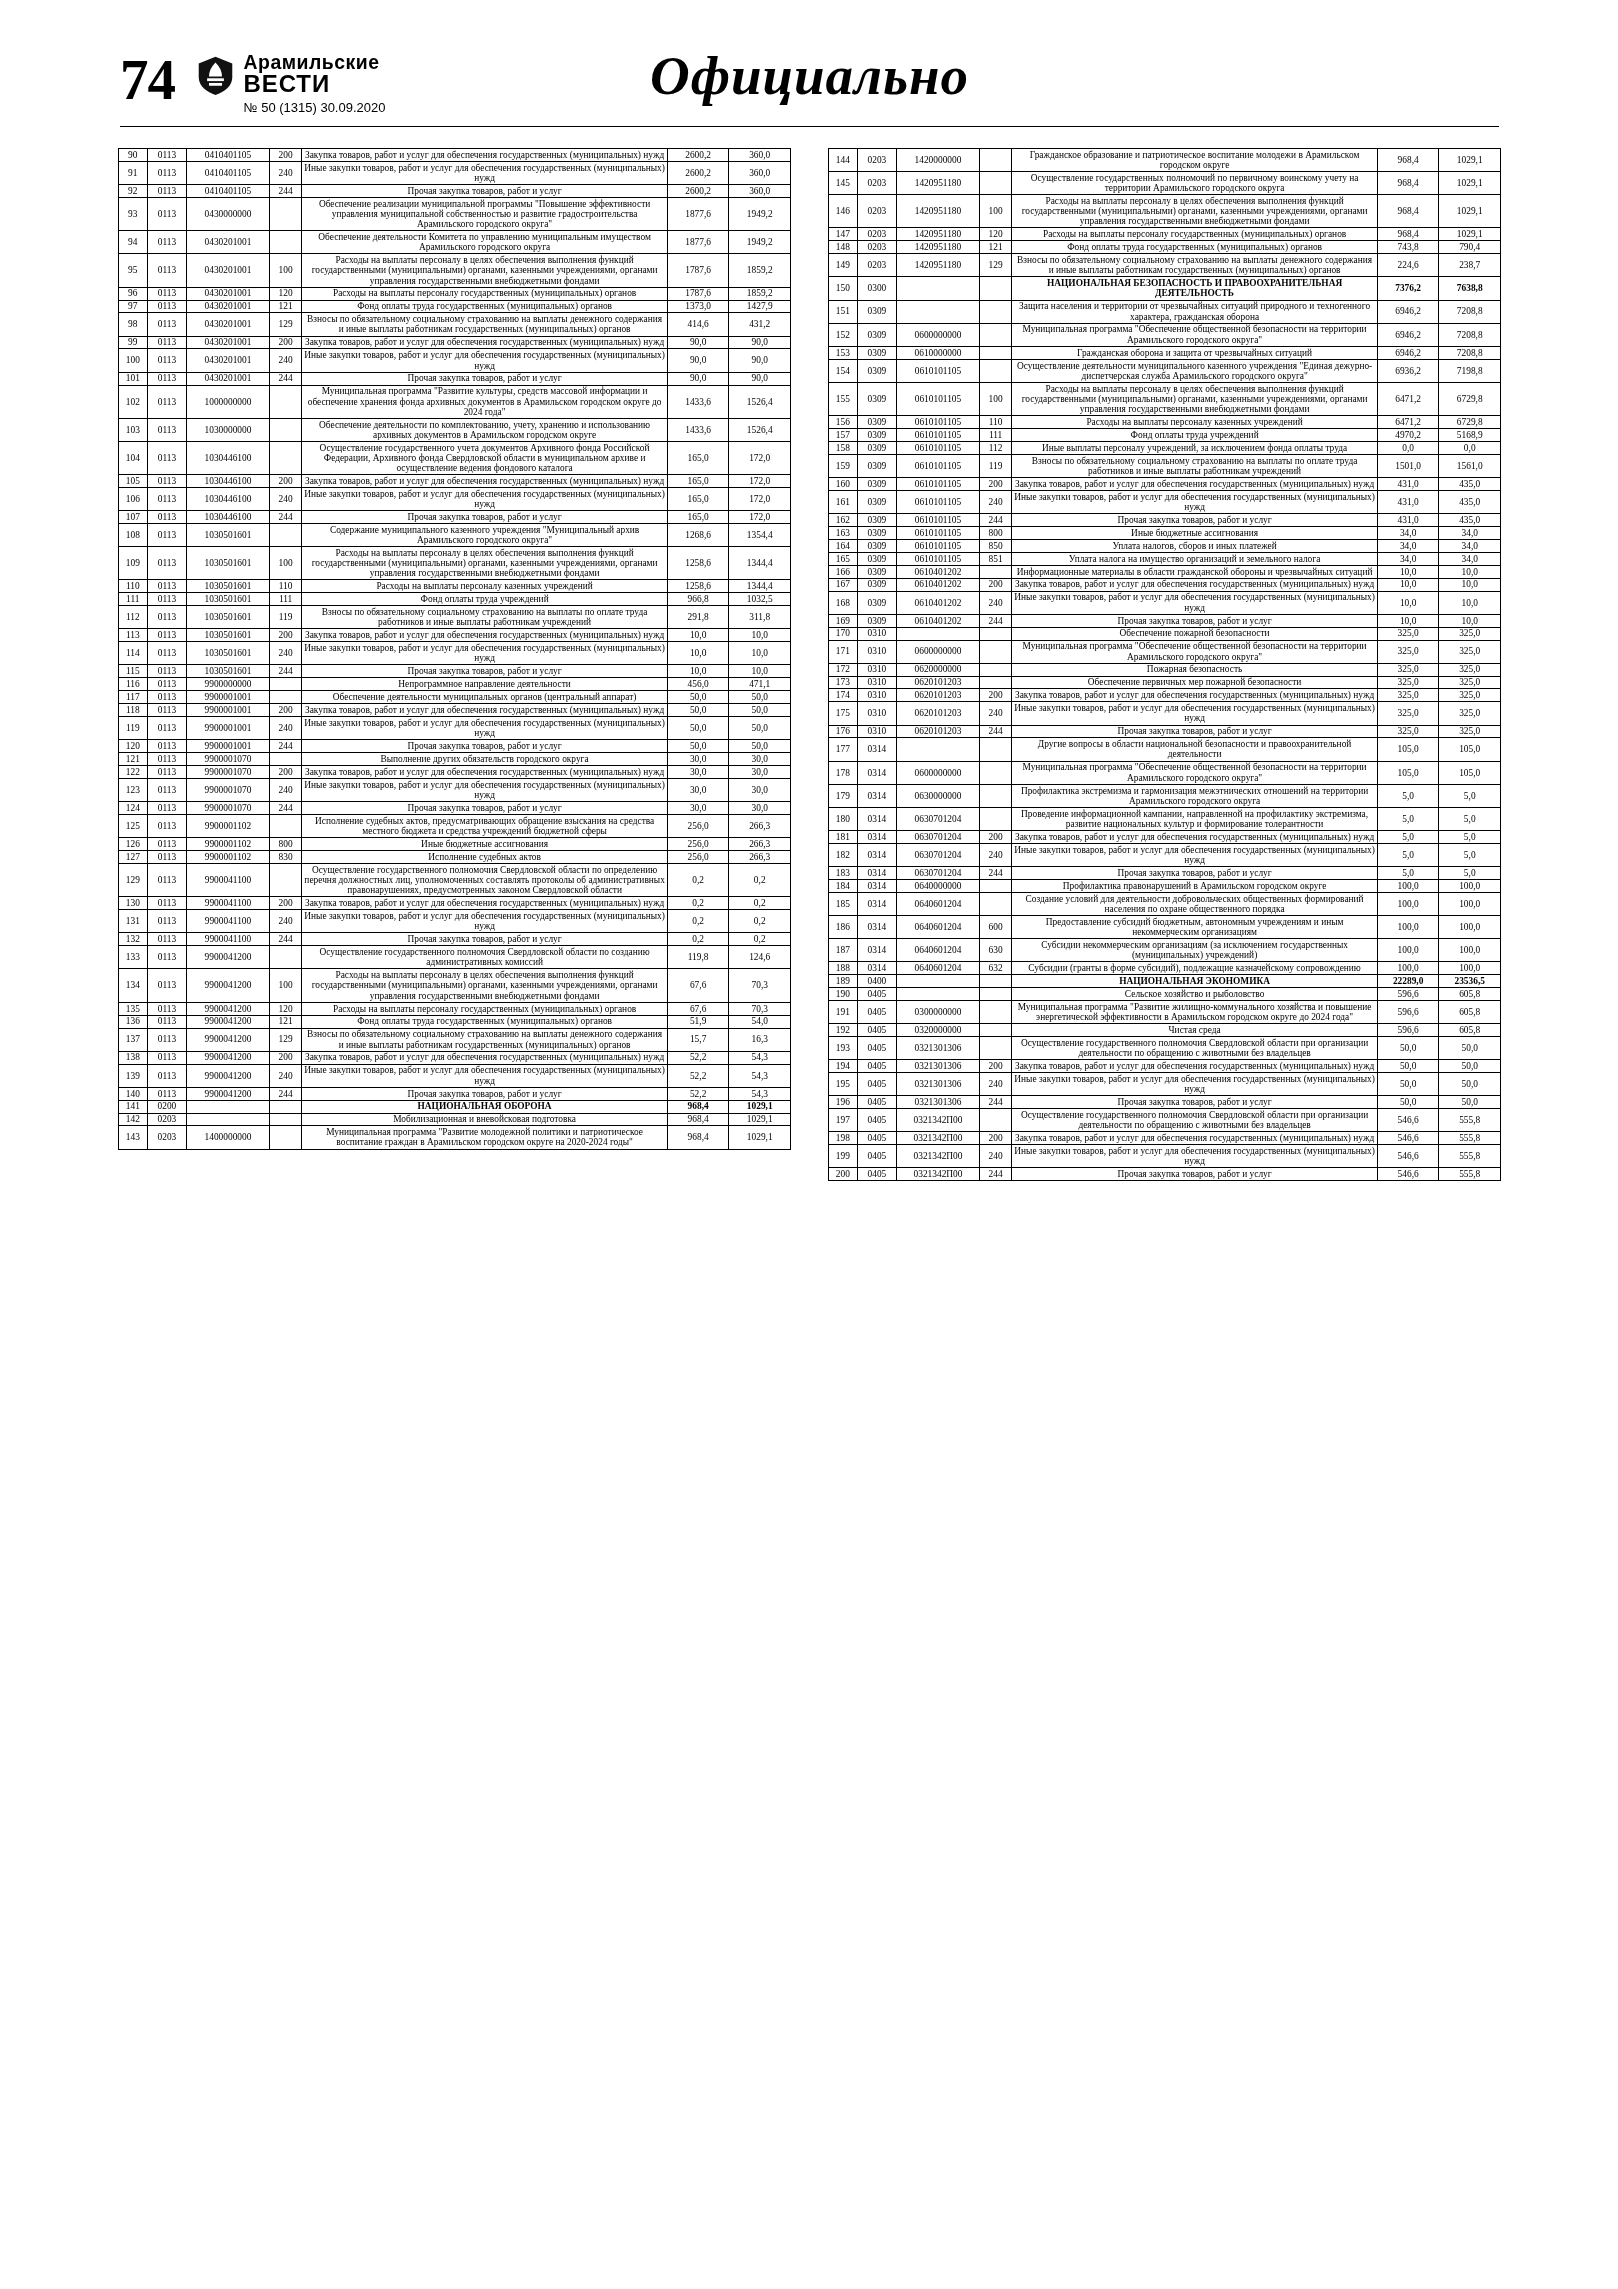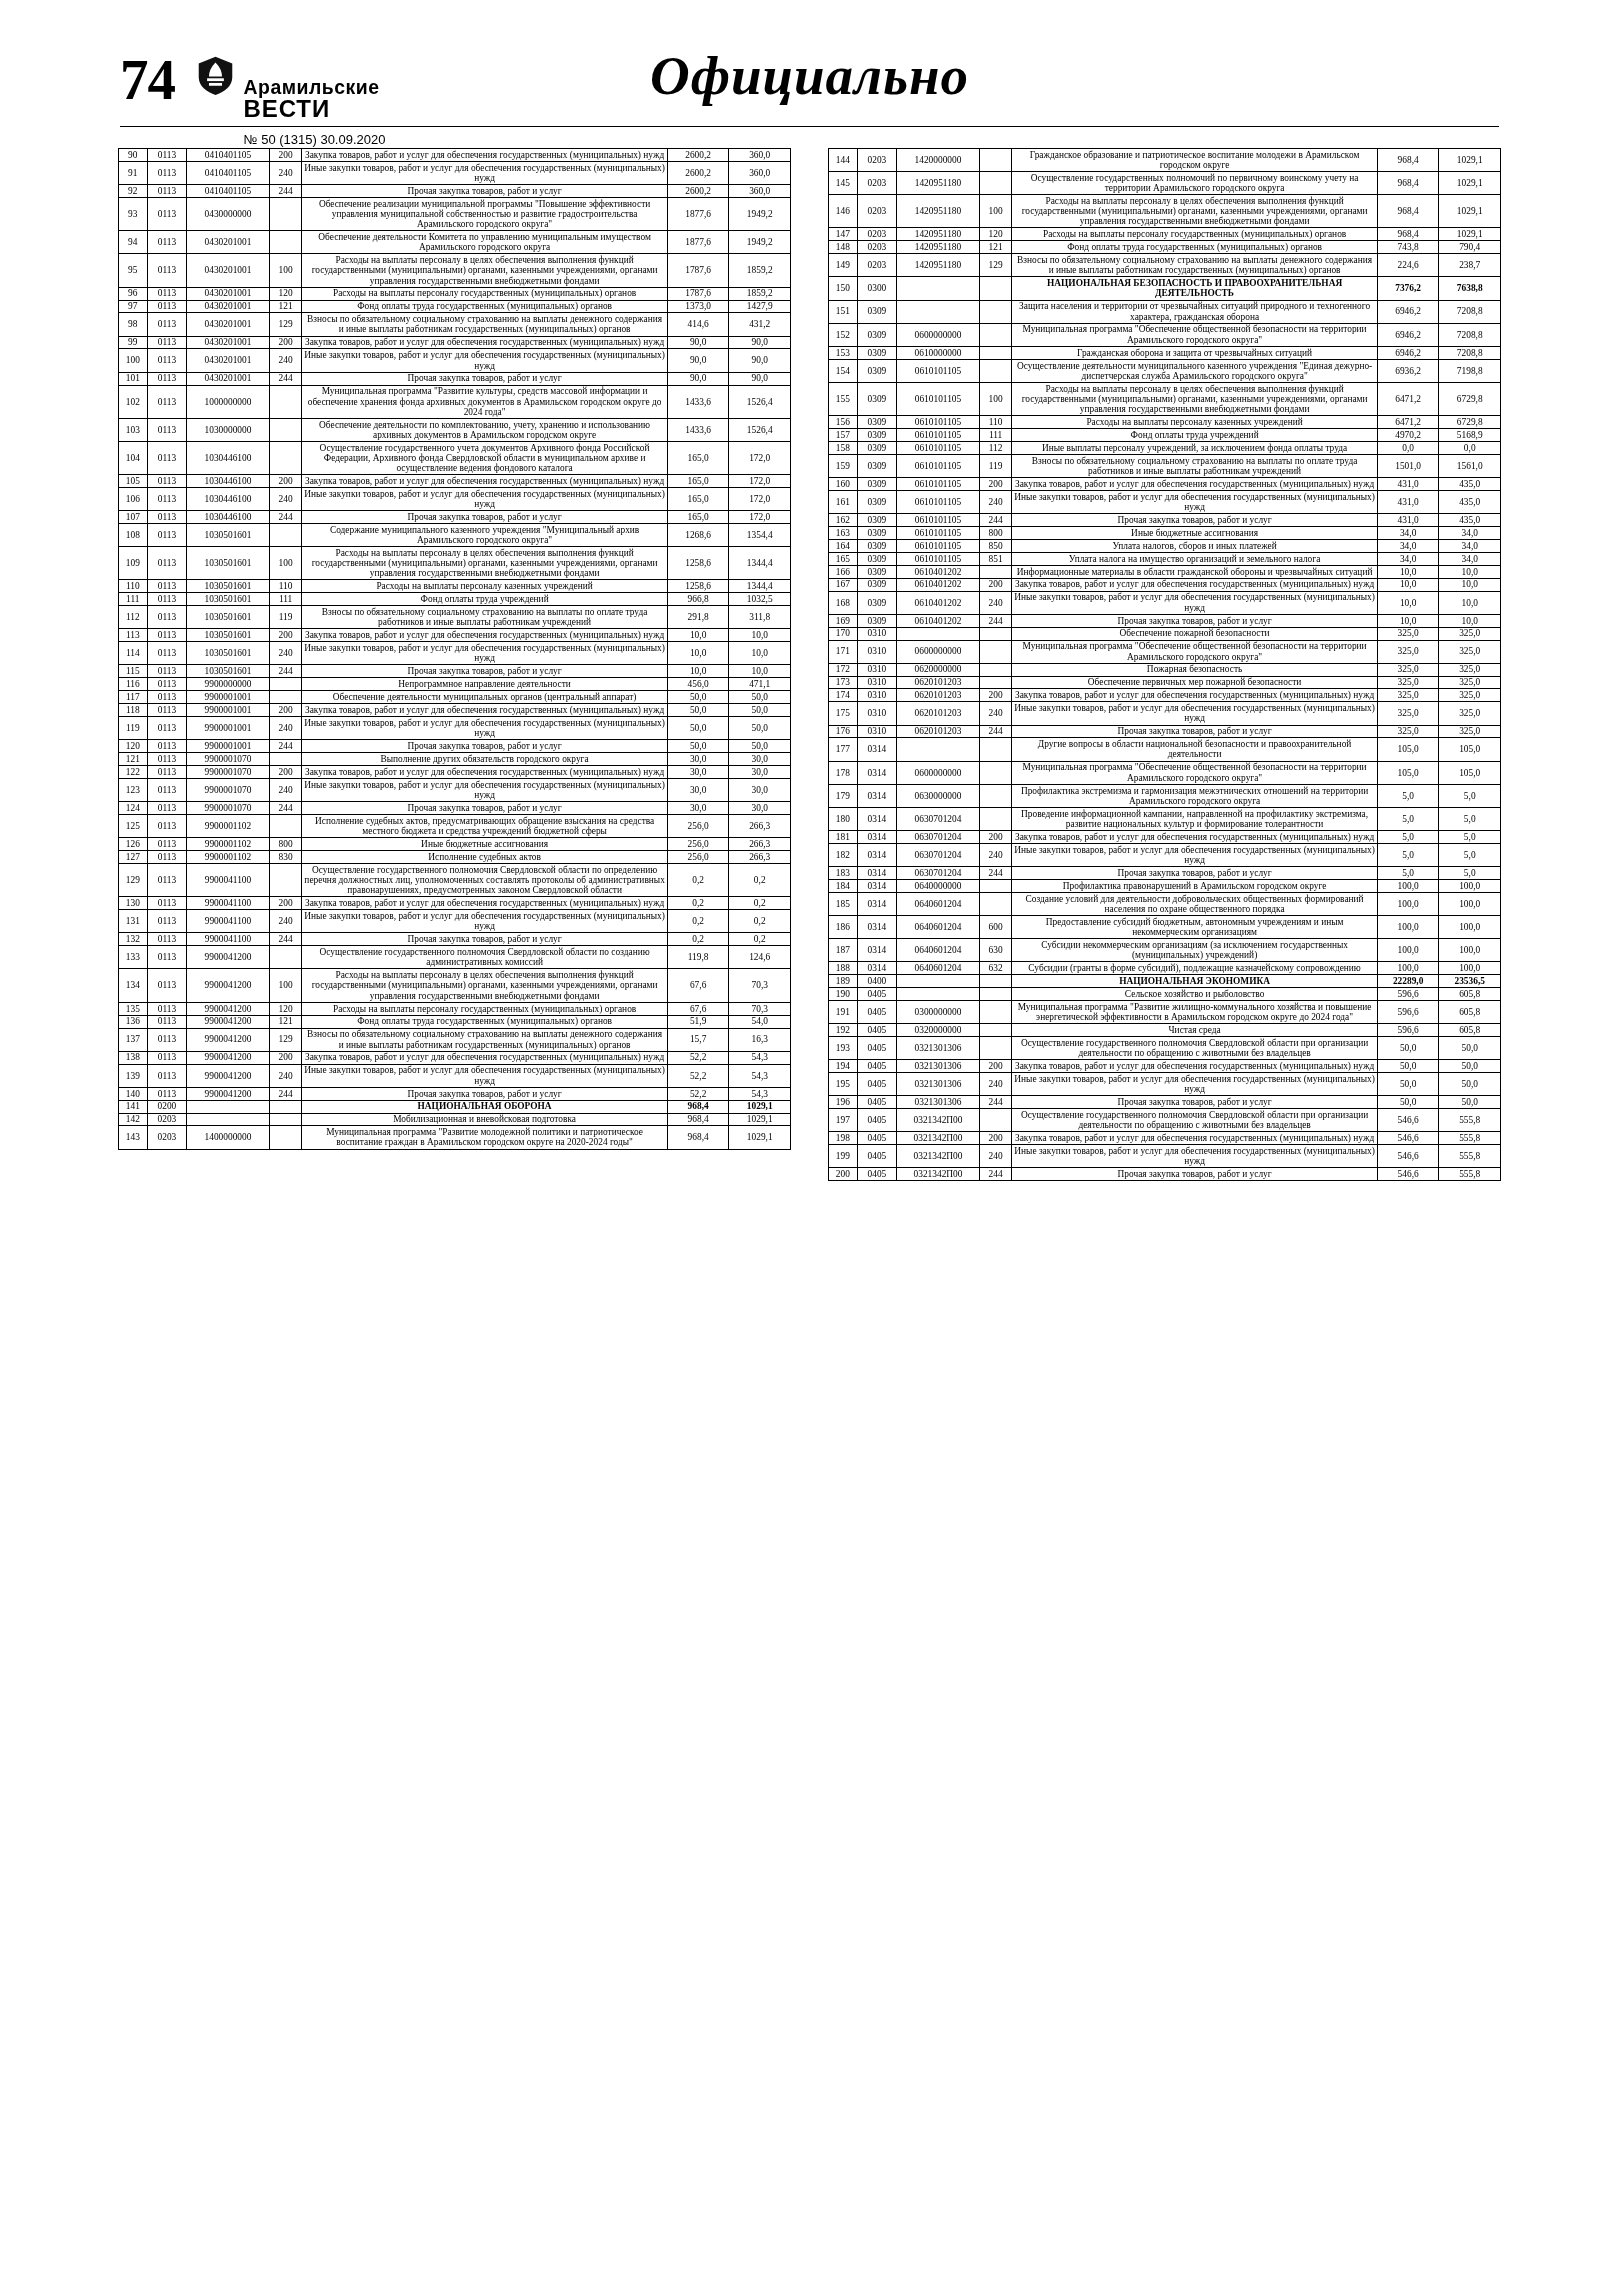--- a/index.html
+++ b/index.html
@@ -52,33 +52,32 @@
   .logo-text {
     display: flex;
     flex-direction: column;
     line-height: 1;
   }
   .logo-line1 {
     font-family: "Liberation Sans", sans-serif;
     font-size: 19.4px;
     font-weight: bold;
     letter-spacing: 0.5px;
-    margin-top: 25px;
   }
   .logo-line2 {
     font-family: "Liberation Sans", sans-serif;
     font-size: 24px;
     font-weight: bold;
     letter-spacing: 0.9px;
     margin-top: 0;
   }
   .issue-line {
     font-family: "Liberation Sans", sans-serif;
     font-size: 13px;
-    margin-top: 12px;
+    margin-top: 5px;
     white-space: nowrap;
   }
   .masthead-title {
     position: absolute;
     left: 0;
     right: 0;
     top: 44px;
     text-align: center;
     font-family: "Liberation Serif", serif;
     font-style: italic;

